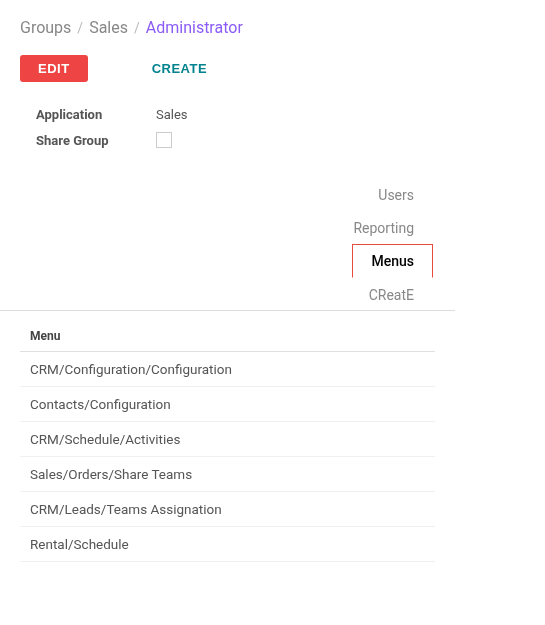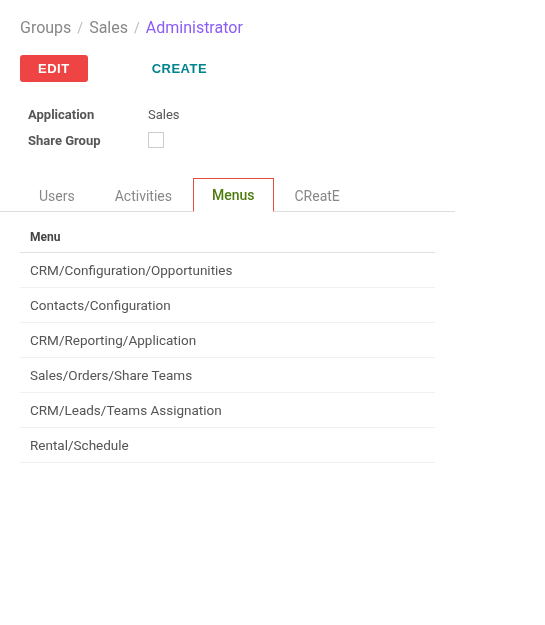--- a/index.html
+++ b/index.html
@@ -74,21 +74,21 @@
       font-size: 13px;
       font-weight: 600;
       letter-spacing: 0.5px;
       cursor: pointer;
       text-transform: uppercase;
       margin-left: 44px;
     }
 
     
     .form-section {
-      padding: 8px 40px 16px 28px;
+      padding: 8px 40px 16px 36px;
     }
 
     .form-row {
       display: flex;
       align-items: center;
       padding: 5px 0;
     }
 
     .form-label {
       font-weight: 700;
@@ -111,37 +111,38 @@
       display: inline-block;
     }
 
     
     .tabs-container {
       padding: 0 20px;
       border-bottom: 1px solid #ddd;
       display: flex;
       align-items: flex-end;
       margin-top: 8px;
+      flex-direction: column;
     }
 
     .tab {
       padding: 8px 18px;
       font-size: 14px;
       color: #888;
       cursor: pointer;
       border: 1px solid transparent;
       border-bottom: none;
       margin-right: 2px;
       background: transparent;
       position: relative;
       bottom: -1px;
     }
 
     .tab.active {
-      color: #4d7c0f;
+      color: #000000;
       border: 1px solid #e74c3c;
       border-bottom: 1px solid #fff;
       background: #fff;
       font-weight: 500;
       text-align: center;
     }
 
     .tab:not(.active) {
       border-color: transparent;
     }
@@ -194,30 +195,30 @@
       <span class="form-value">Sales</span>
     </div>
     <div class="form-row">
       <span class="form-label">Share Group</span>
       <span class="checkbox"></span>
     </div>
   </div>
 
   <div class="tabs-container">
     <div class="tab">Users</div>
-    <div class="tab">Activities</div>
+    <div class="tab">Reporting</div>
     <div class="tab active">Menus</div>
     <div class="tab">CReatE</div>
   </div>
 
   <div class="table-section">
     <div class="table-header">Menu</div>
     <ul class="menu-list">
-      <li class="menu-item">CRM/Configuration/Opportunities</li>
+      <li class="menu-item">CRM/Configuration/Configuration</li>
       <li class="menu-item">Contacts/Configuration</li>
-      <li class="menu-item">CRM/Reporting/Application</li>
+      <li class="menu-item">CRM/Schedule/Activities</li>
       <li class="menu-item">Sales/Orders/Share Teams</li>
       <li class="menu-item">CRM/Leads/Teams Assignation</li>
       <li class="menu-item">Rental/Schedule</li>
     </ul>
   </div>
 
 </div>
 
 </body></html>

